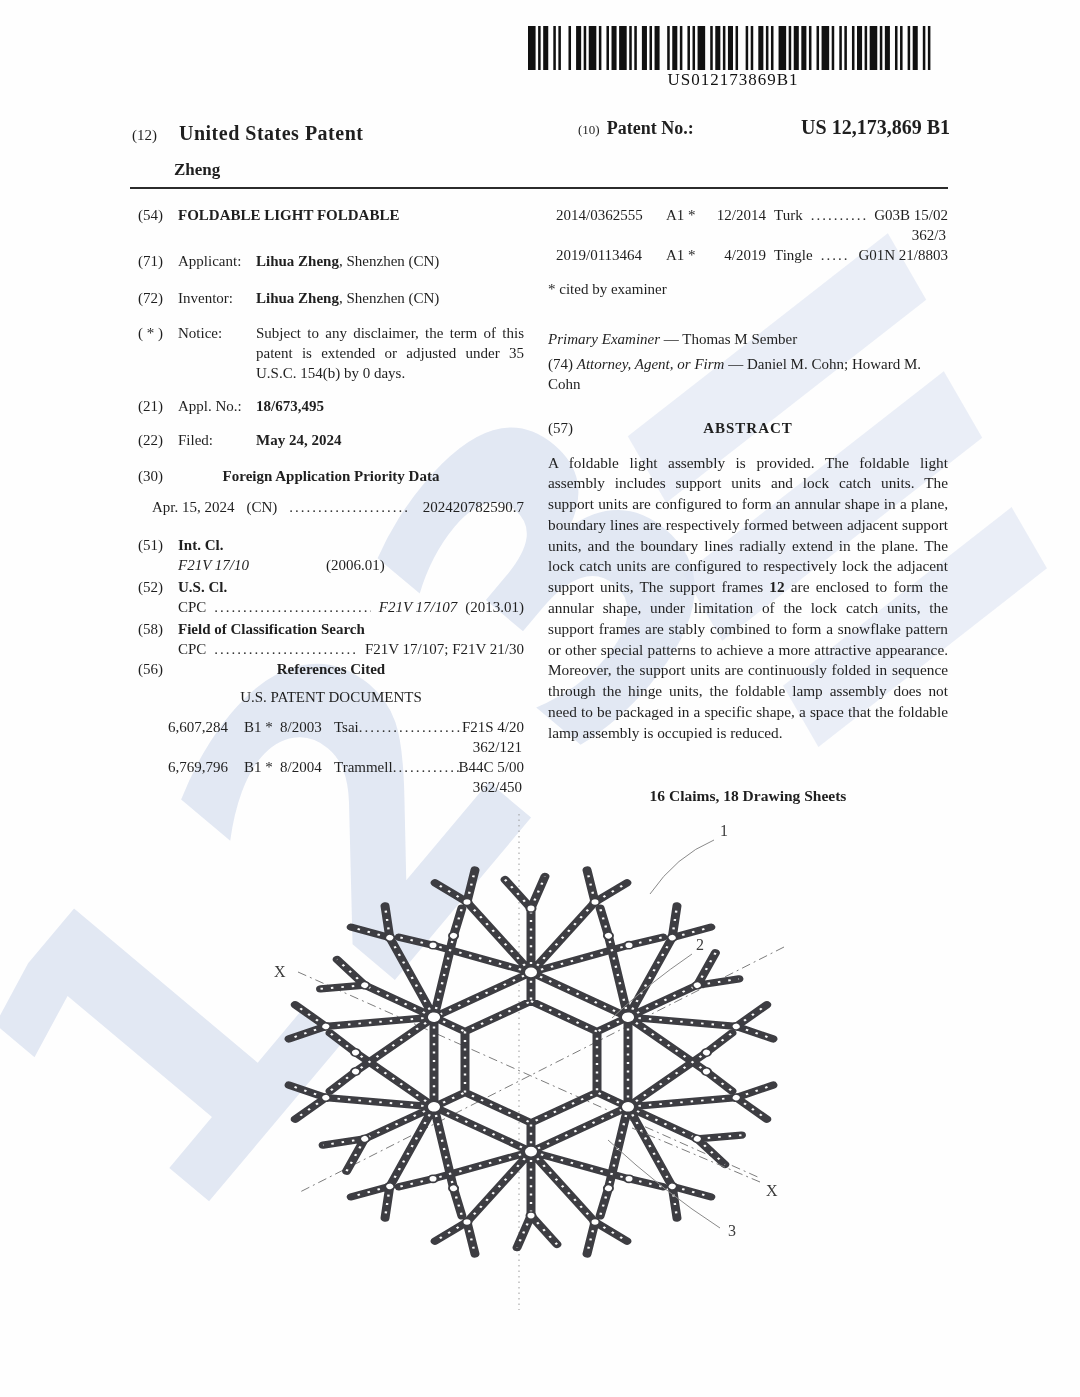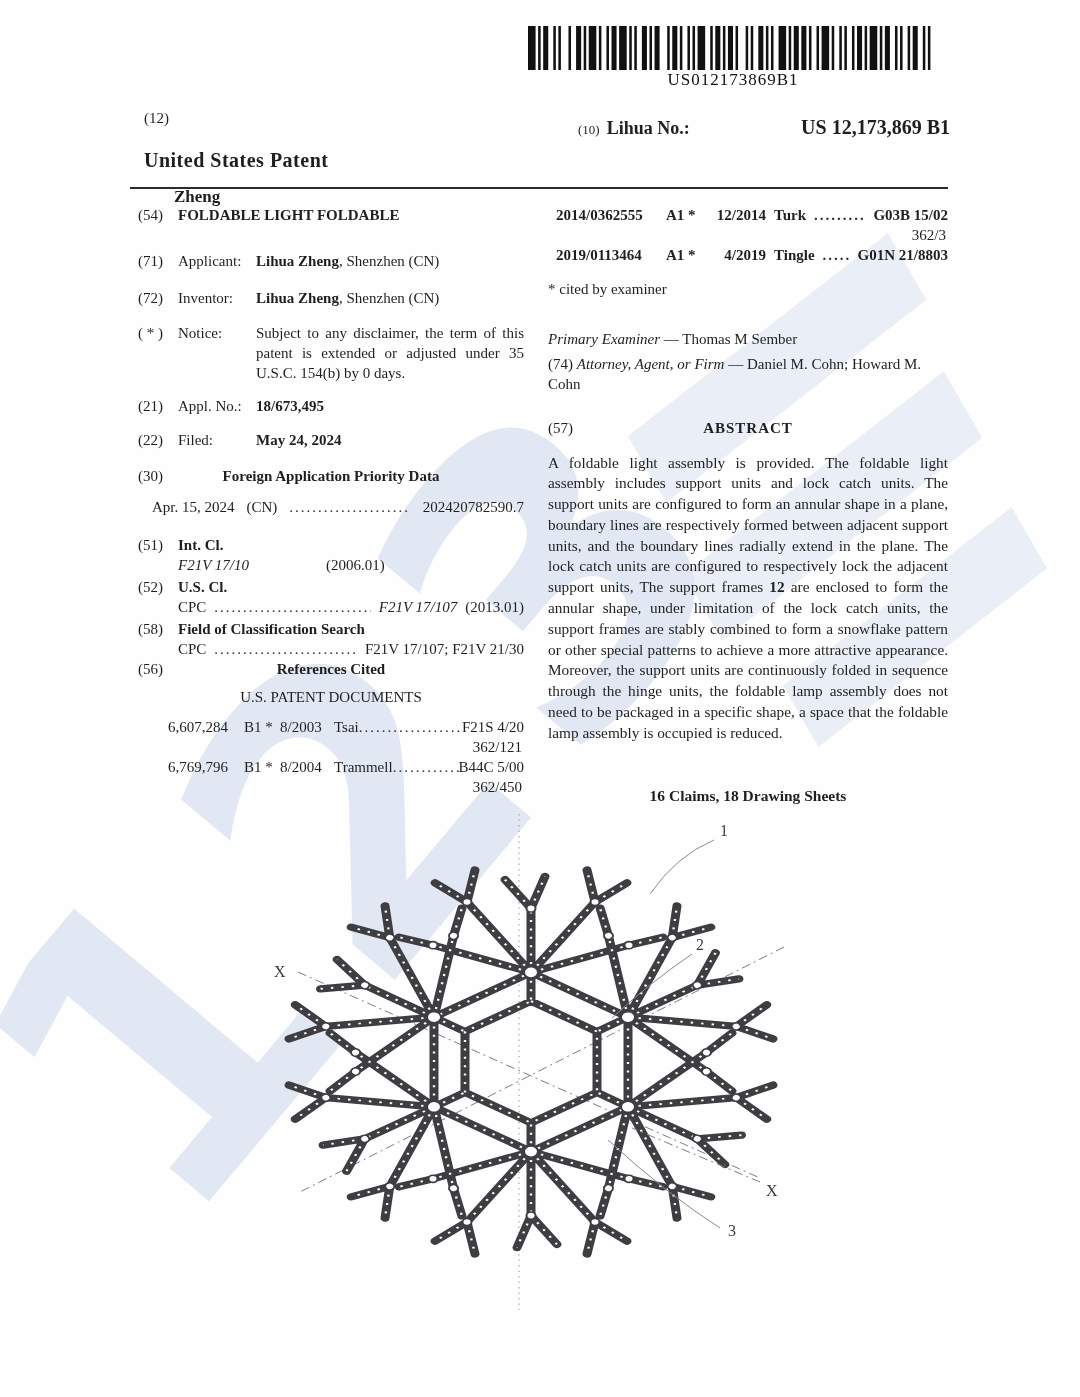--- a/index.html
+++ b/index.html
@@ -16,21 +16,21 @@
   .wm-b2{left:668px;top:468px;width:330px;height:76px;}
   .wm-b3{left:770px;top:592px;width:290px;height:70px;}
 
   
   .barcode{position:absolute;left:528px;top:26px;width:410px;text-align:center;z-index:3;}
   .barcode svg{display:block;width:410px;height:44px;}
   .barcode-text{font-size:17px;letter-spacing:1px;color:#111;}
 
   
   .hdr{position:absolute;left:132px;top:110px;width:818px;display:flex;justify-content:space-between;z-index:3;}
-  .trow{display:flex;align-items:baseline;gap:10px;flex-direction:column;}
+  .trow{display:flex;align-items:baseline;gap:10px;}
   .tag12{font-size:15px;}
   .doc-title{font-size:20px;font-weight:700;margin:12px;letter-spacing:.5px;}
   .surname{font-size:17px;font-weight:700;margin:3px 0 0 42px;}
   .hdr-right{width:372px;padding-top:6px;}
   .hrow{display:flex;align-items:baseline;margin-bottom:7px;font-size:13px;}
   .hlbl{font-size:18px;font-weight:700;margin-left:7px;}
   .hval{margin-left:auto;font-size:20px;font-weight:700;}
   .rule{position:absolute;left:130px;top:187px;width:818px;height:2px;background:#2b2b2b;z-index:3;}
 
   
@@ -47,21 +47,21 @@
   .crow{position:relative;text-align:center;}
   .crow .tag{position:absolute;left:0;top:0;}
   .prow{display:flex;padding-left:14px;gap:12px;}
   .dots{flex:1;overflow:hidden;white-space:nowrap;letter-spacing:2px;color:#333;}
   .ind{padding-left:40px;display:flex;}
   .refrow{display:flex;padding-left:30px;}
   .refrow .rnum{flex:0 0 76px;}
   .refrow .rkind{flex:0 0 36px;}
   .refrow .rdate{flex:0 0 54px;}
   .refrow2{text-align:right;padding-right:2px;}
-  .approw{display:flex;padding-left:8px;gap:8px;font-weight:bold;}
+  .approw{display:flex;padding-left:8px;gap:8px;}
   .approw .rnum{flex:0 0 102px;}
   .approw .rkind{flex:0 0 36px;}
   .approw .rdate{flex:0 0 56px;text-align:right;}
   .abstract{text-align:justify;margin:14px 0 0 0;font-size:15.3px;line-height:1.36;}
   .claims{margin-top:42px;text-align:center;font-weight:700;font-size:15.5px;}
 
   
   .figwrap{position:absolute;left:268px;top:810px;width:544px;height:505px;z-index:2;}
   .figwrap svg{width:544px;height:505px;}
   .strut{stroke:#3d3d42;stroke-width:9;fill:none;stroke-linecap:round;stroke-linejoin:round;}
@@ -148,21 +148,21 @@
     <div>
       <div class="trow">
         <span class="tag12">(12)</span>
         <span class="doc-title">United States Patent</span>
       </div>
       <div class="surname">Zheng</div>
     </div>
     <div class="hdr-right">
       <div class="hrow">
         <span>(10)</span>
-        <span class="hlbl">Lihua No.:</span>
+        <span class="hlbl">Patent No.:</span>
         <span class="hval">US 12,173,869 B1</span>
       </div>
     </div>
   </div>
   <div class="rule"></div>
 
   <section class="col col-left">
     <div class="frow" style="margin-bottom:26px">
       <span class="tag">(54)</span>
       <span class="val b">FOLDABLE LIGHT FOLDABLE</span>

